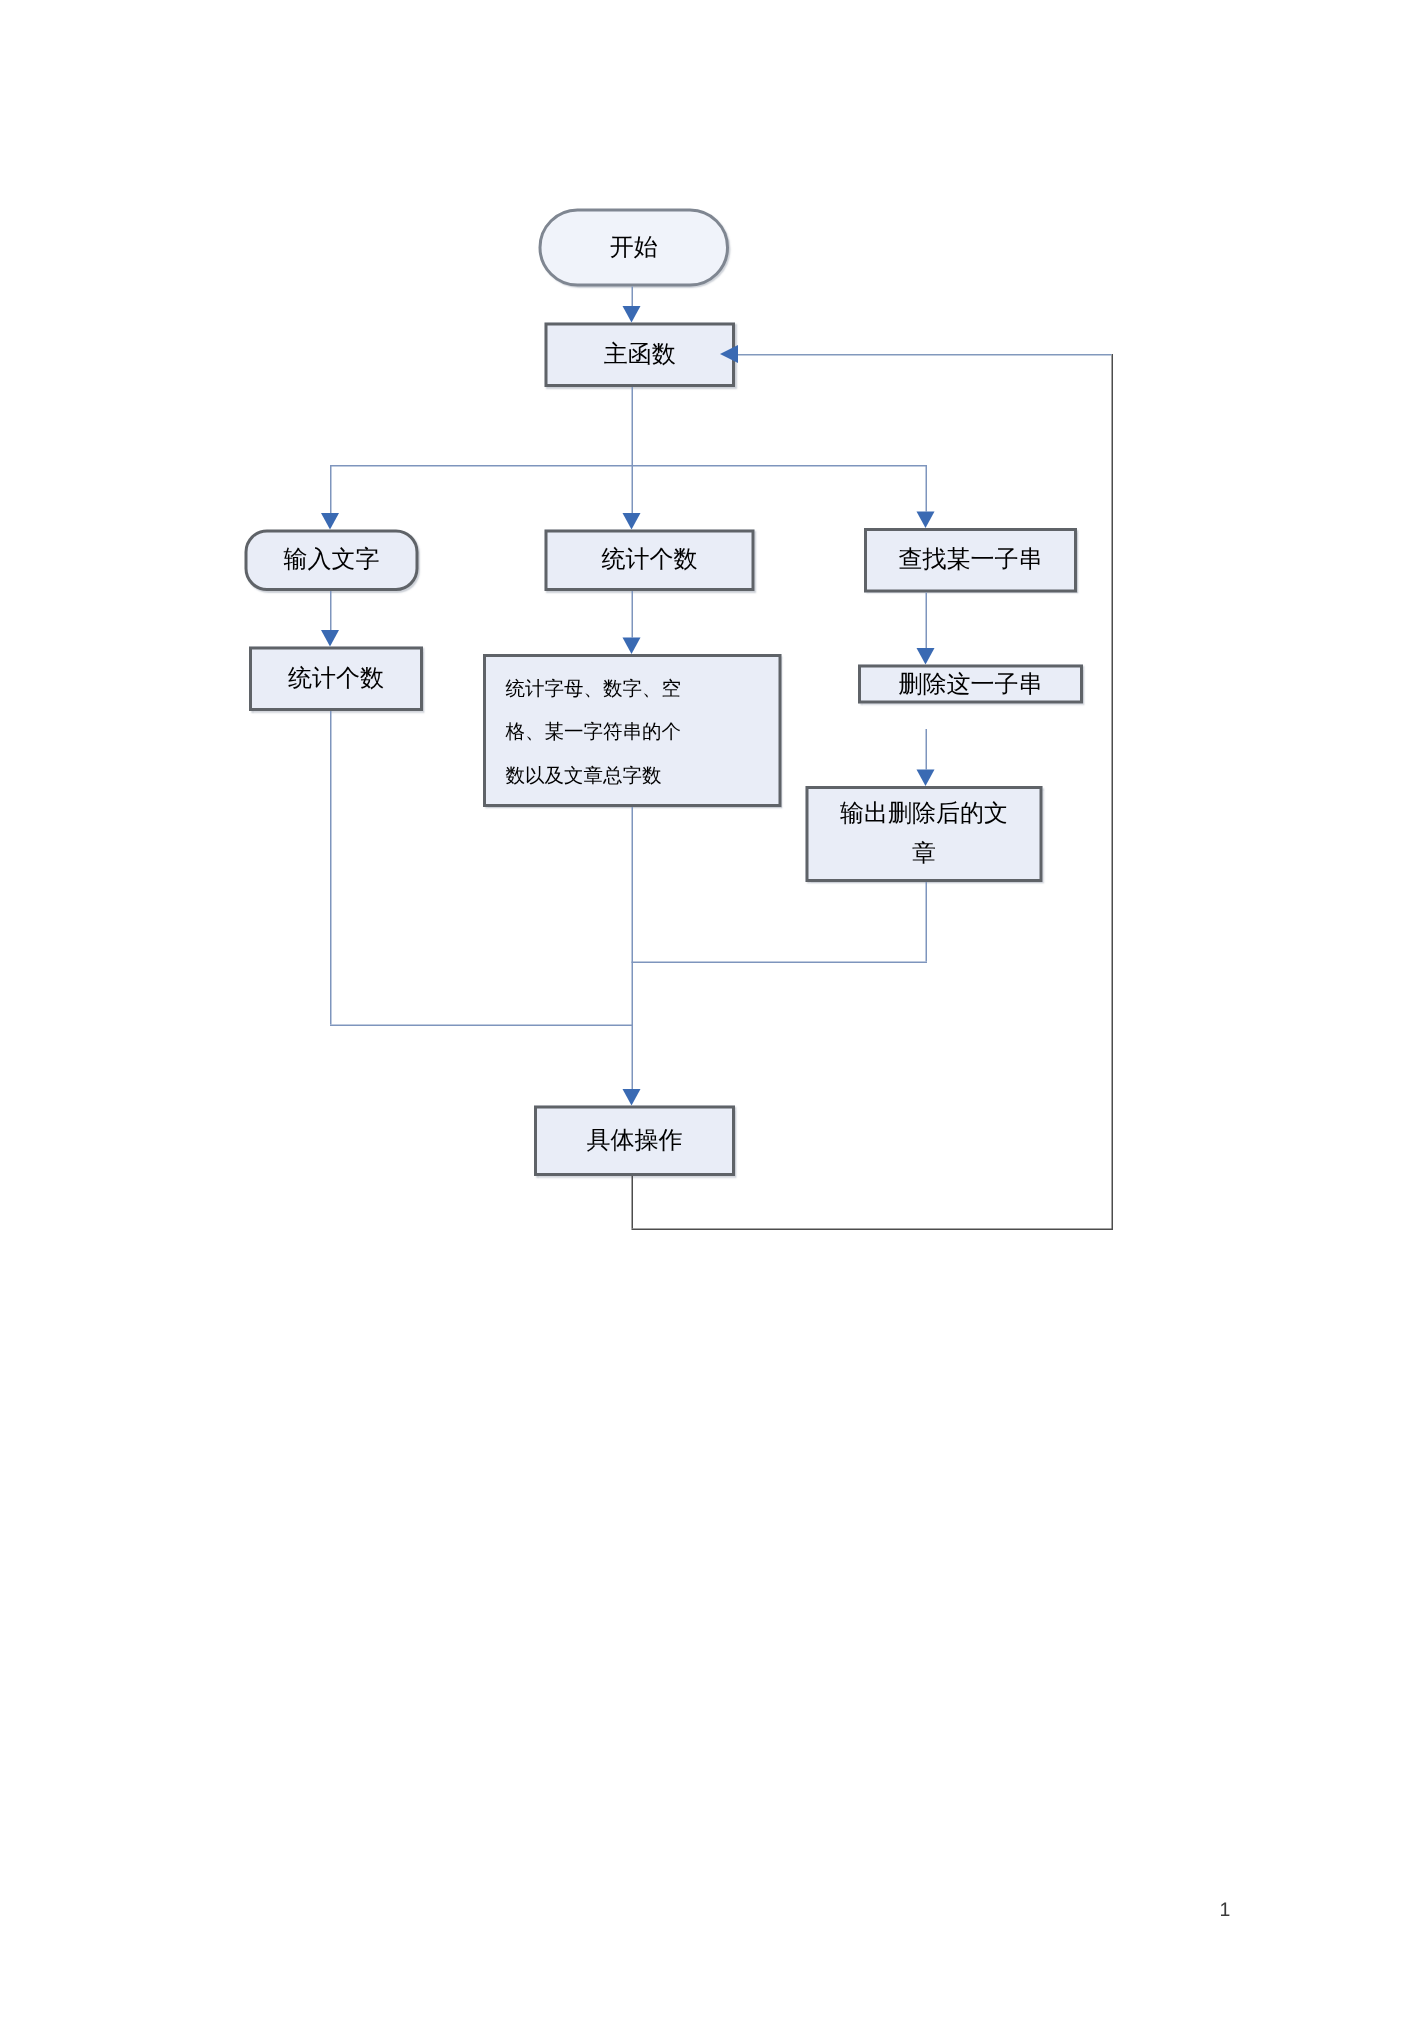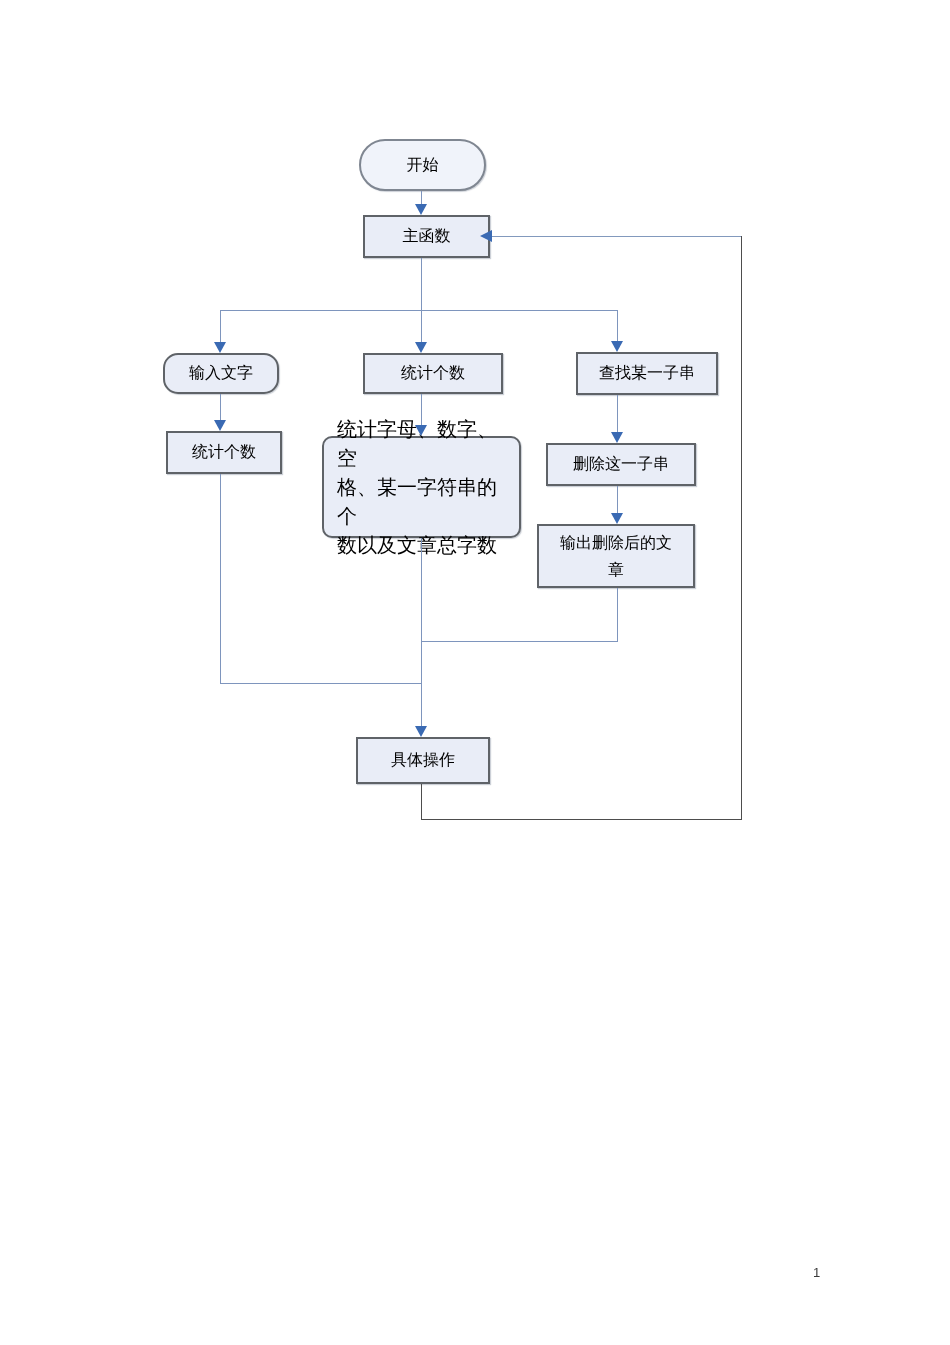--- a/index.html
+++ b/index.html
@@ -38,24 +38,23 @@
   }
   .stadium {
     background: var(--stadium-fill);
     border: 2px solid var(--stadium-border);
     border-radius: 27px;
   }
   .node.multiline-left {
     justify-content: flex-start;
     align-items: center;
     text-align: left;
-    font-size: 20px;
+    font-size: 13px;
     line-height: 29px;
     padding: 0 13px;
-    border-radius: 10px;
   }
   .vline {
     position: absolute;
     width: 1px;
     background: var(--line-blue);
   }
   .hline {
     position: absolute;
     height: 1px;
     background: var(--line-blue);
@@ -99,21 +98,21 @@
   <div class="node" style="left:347px; top:337px; width:140px; height:41px;">统计个数</div>
 
   <div class="node" style="left:560px; top:336px; width:142px; height:43px;">查找某一子串</div>
 
   <div class="node" style="left:150px; top:415px; width:116px; height:43px;">统计个数</div>
 
   <div class="node multiline-left" style="left:306px; top:420px; width:199px; height:102px;">统计字母、数字、空
 格、某一字符串的个
 数以及文章总字数</div>
 
-  <div class="node" style="left:530px; top:427px; width:150px; height:43px;">删除这一子串</div>
+  <div class="node" style="left:556px; top:427px; width:150px; height:26px;">删除这一子串</div>
 
   <div class="node" style="left:340px; top:721px; width:134px; height:47px;">具体操作</div>
 
   <div class="node" style="left:521px; top:508px; width:158px; height:64px; line-height:27px;">输出删除后的文
 章</div>
 
   <div class="vline" style="left:405px; top:175px; height:14px;"></div>
   <div class="ah-down" style="left:399px; top:188px;"></div>
 
   <div class="vline" style="left:405px; top:242px; height:52px;"></div>

